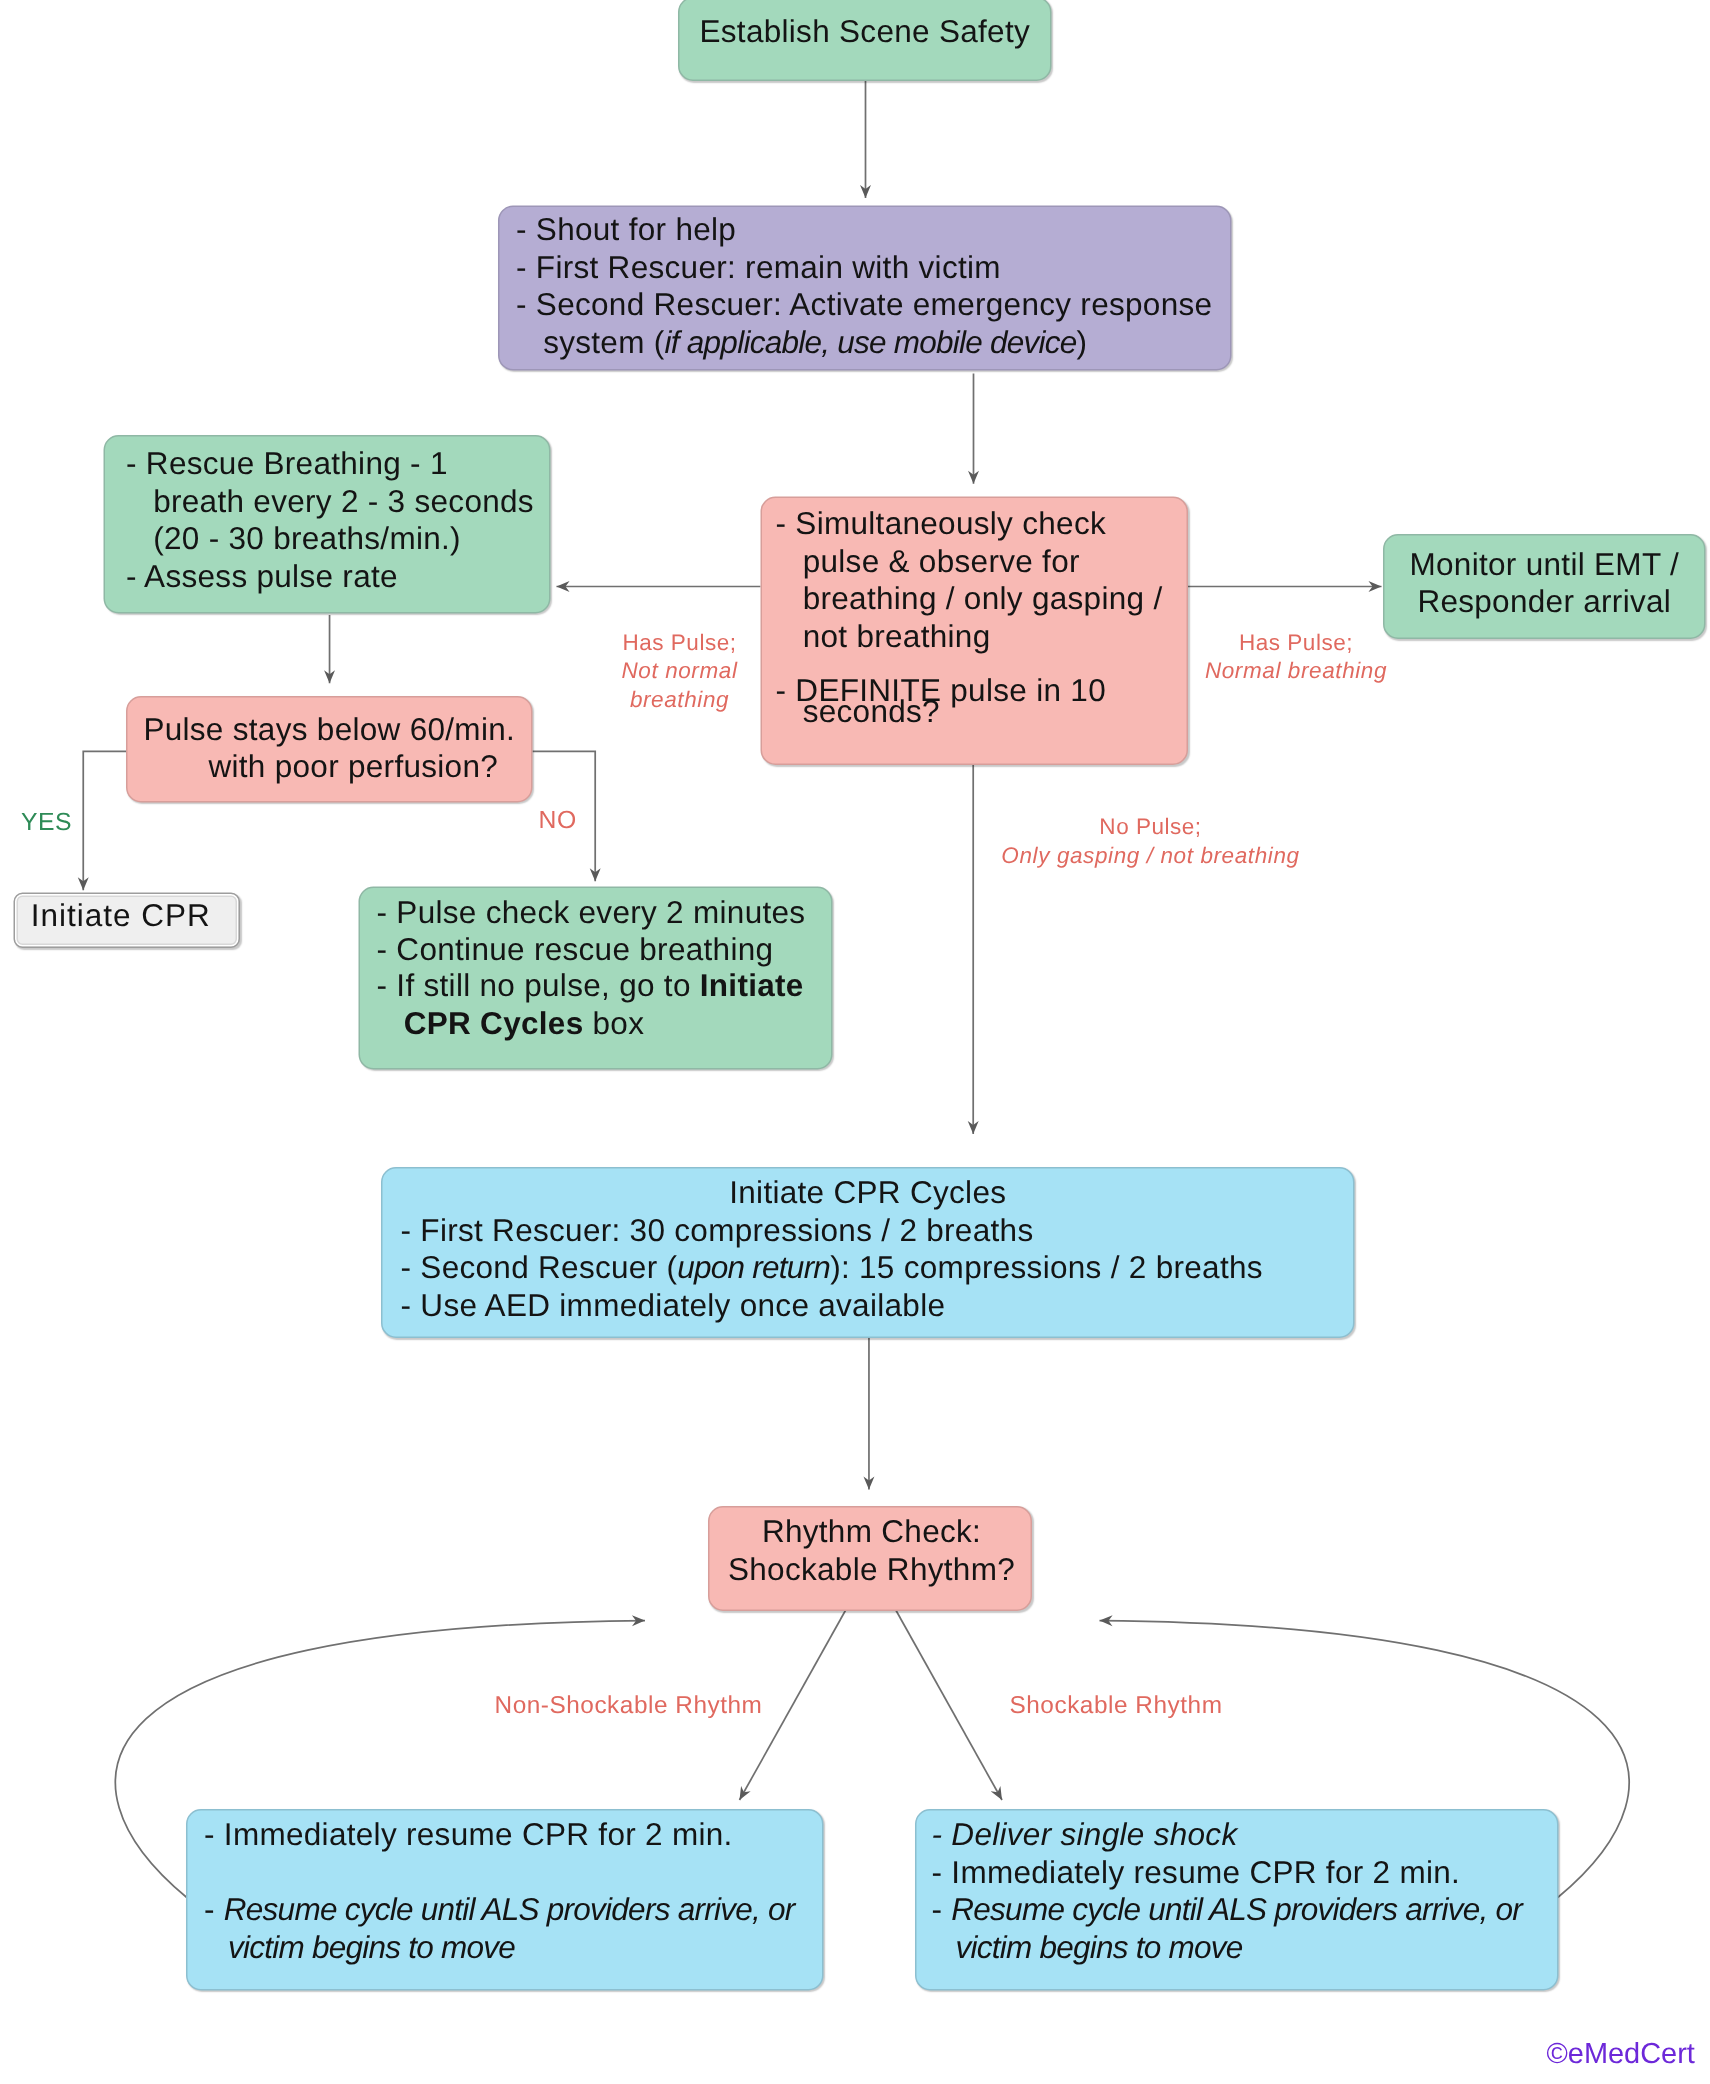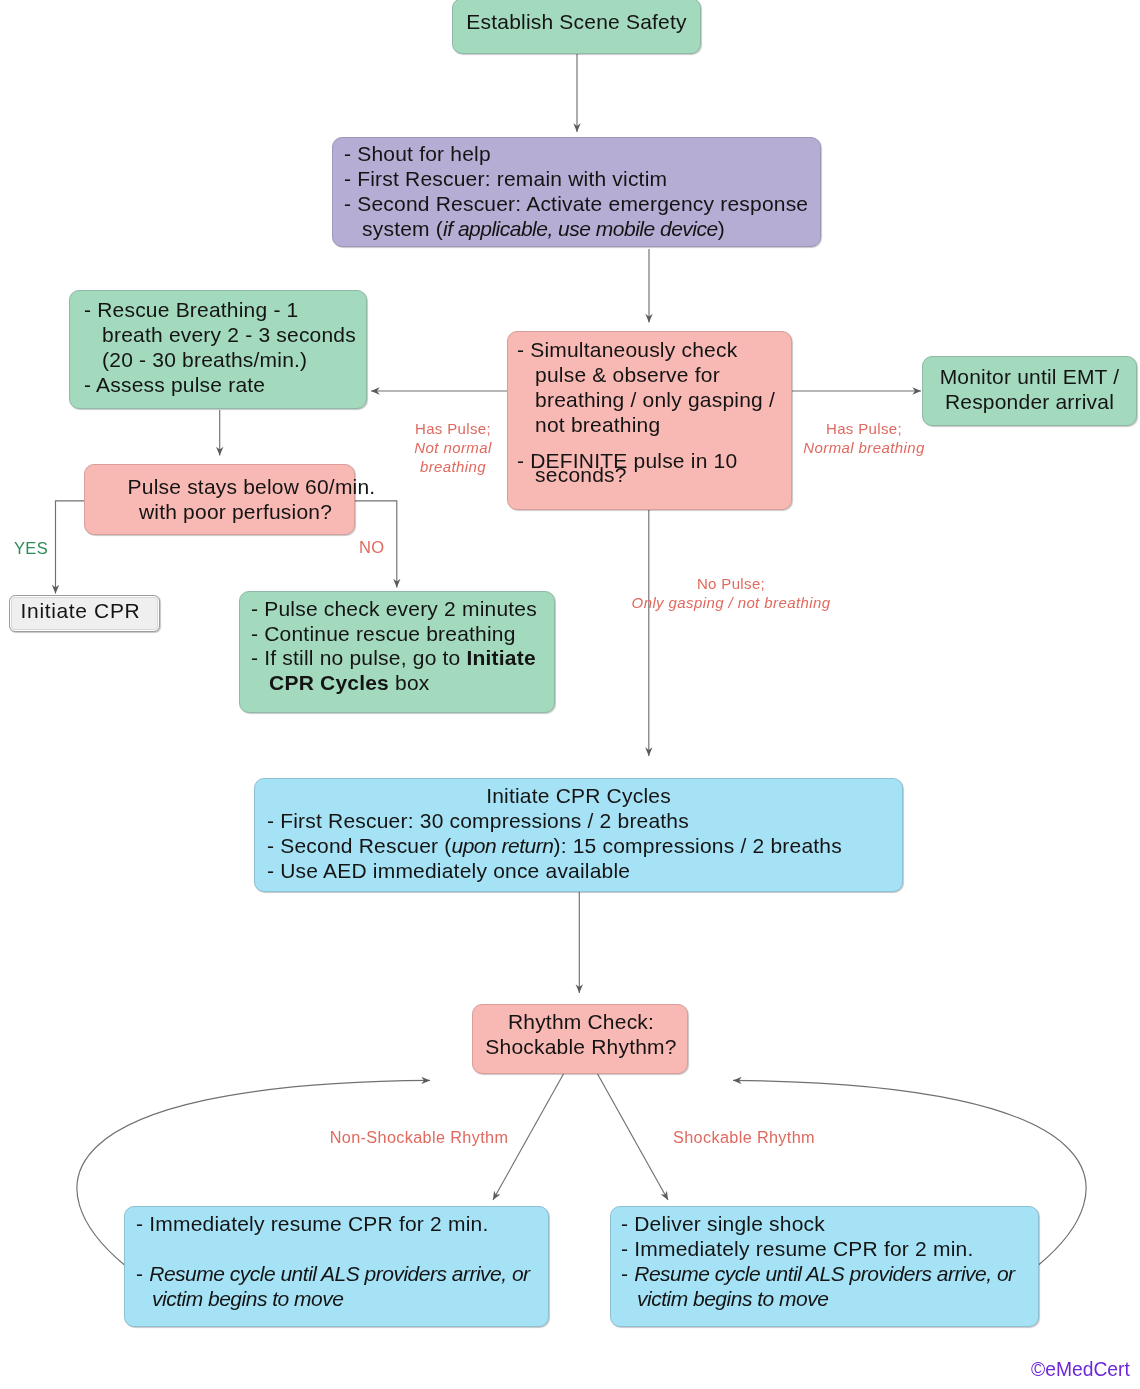--- a/index.html
+++ b/index.html
@@ -80,21 +80,21 @@
 <div class="txt" style="left:84px;top:297px;">- Rescue Breathing - 1</div>
 <div class="txt" style="left:84px;top:322px;">   breath every 2 - 3 seconds</div>
 <div class="txt" style="left:84px;top:347px;">   (20 - 30 breaths/min.)</div>
 <div class="txt" style="left:84px;top:372px;">- Assess pulse rate</div>
 
 <div class="node green" style="left:922px;top:356px;width:215px;height:70px;"></div>
 <div class="txt ctr" style="left:922px;top:364px;width:215px;">Monitor until EMT /</div>
 <div class="txt ctr" style="left:922px;top:389px;width:215px;">Responder arrival</div>
 
 <div class="node pink" style="left:84px;top:464px;width:271px;height:71px;"></div>
-<div class="txt ctr" style="left:84px;top:474px;width:271px;padding-left:32px;">Pulse stays below 60/min.</div>
+<div class="txt ctr" style="left:84px;top:474px;width:271px;">Pulse stays below 60/min.</div>
 <div class="txt ctr" style="left:84px;top:499px;width:271px;margin-left:16px;">with poor perfusion?</div>
 
 <div class="node grey" style="left:9px;top:595px;width:151px;height:37px;border-radius:6px;"></div>
 <div class="txt ctr" style="left:5px;top:598px;width:151px;letter-spacing:0.65px;">Initiate CPR</div>
 
 <div class="node green" style="left:239px;top:591px;width:316px;height:122px;"></div>
 <div class="txt" style="left:251px;top:596px;">- Pulse check every 2 minutes</div>
 <div class="txt" style="left:251px;top:621px;">- Continue rescue breathing</div>
 <div class="txt" style="left:251px;top:645px;"><span>- If still no pulse, go to </span><b>Initiate</b></div>
 <div class="txt" style="left:251px;top:670px;"><b>   CPR Cycles</b><span> box</span></div>
@@ -108,37 +108,37 @@
 <div class="node pink" style="left:472px;top:1004px;width:216px;height:70px;"></div>
 <div class="txt ctr" style="left:473px;top:1009px;width:216px;">Rhythm Check:</div>
 <div class="txt ctr" style="left:473px;top:1034px;width:216px;">Shockable Rhythm?</div>
 
 <div class="node blue" style="left:124px;top:1206px;width:425px;height:121px;"></div>
 <div class="txt" style="left:136px;top:1211px;">- Immediately resume CPR for 2 min.</div>
 <div class="txt" style="left:136px;top:1261px;"><span>- </span><i class="narrow">Resume cycle until ALS providers arrive, or</i></div>
 <div class="txt" style="left:136px;top:1286px;"><i class="narrow">   victim begins to move</i></div>
 
 <div class="node blue" style="left:610px;top:1206px;width:429px;height:121px;"></div>
-<div class="txt" style="left:621px;top:1211px;">- Deliver single shock</div>
+<div class="txt" style="left:621px;top:1211px;font-style:italic;">- Deliver single shock</div>
 <div class="txt" style="left:621px;top:1236px;">- Immediately resume CPR for 2 min.</div>
 <div class="txt" style="left:621px;top:1261px;"><span>- </span><i class="narrow">Resume cycle until ALS providers arrive, or</i></div>
 <div class="txt" style="left:621px;top:1286px;"><i class="narrow">   victim begins to move</i></div>
 
 <div class="lbl" style="left:393px;top:419px;width:120px;">
   <div>Has Pulse;</div>
   <div class="it">Not normal</div>
   <div class="it">breathing</div>
 </div>
 
 <div class="lbl" style="left:794px;top:419px;width:140px;">
   <div>Has Pulse;</div>
   <div class="it">Normal breathing</div>
 </div>
 
-<div class="lbl" style="left:621px;top:542px;width:220px;margin-top:32px;">
+<div class="lbl" style="left:657px;top:542px;width:220px;">
   <div>No Pulse;</div>
   <div class="it">Only gasping / not breathing</div>
 </div>
 
 <div class="lbl" style="left:14px;top:538px;width:50px;color:#2e8b57;font-size:16.5px;text-align:left;">YES</div>
 <div class="lbl" style="left:359px;top:537px;width:50px;font-size:16.5px;text-align:left;">NO</div>
 <div class="lbl" style="left:319px;top:1126px;width:200px;font-size:16.25px;line-height:22px;">Non-Shockable Rhythm</div>
 <div class="lbl" style="left:664px;top:1126px;width:160px;font-size:16.25px;line-height:22px;">Shockable Rhythm</div>
 
 <div class="copy" style="left:1031px;top:1360px;">©eMedCert</div>

